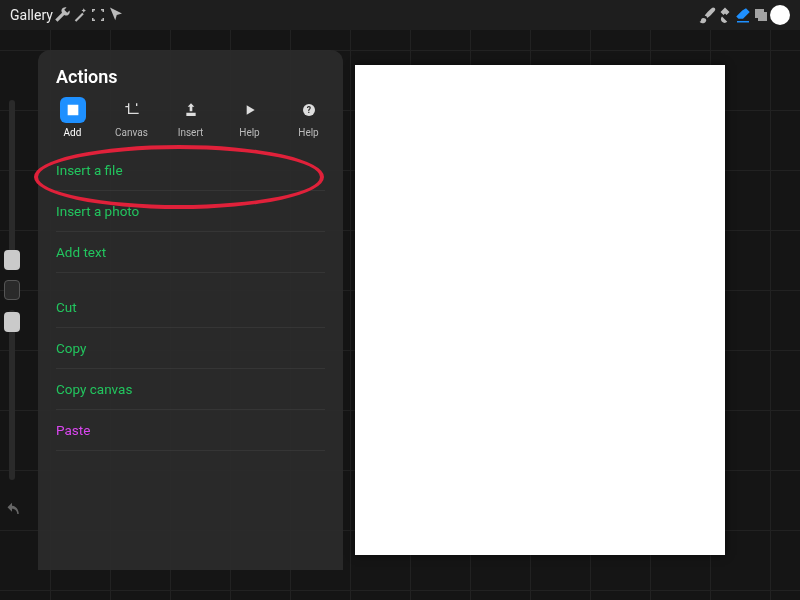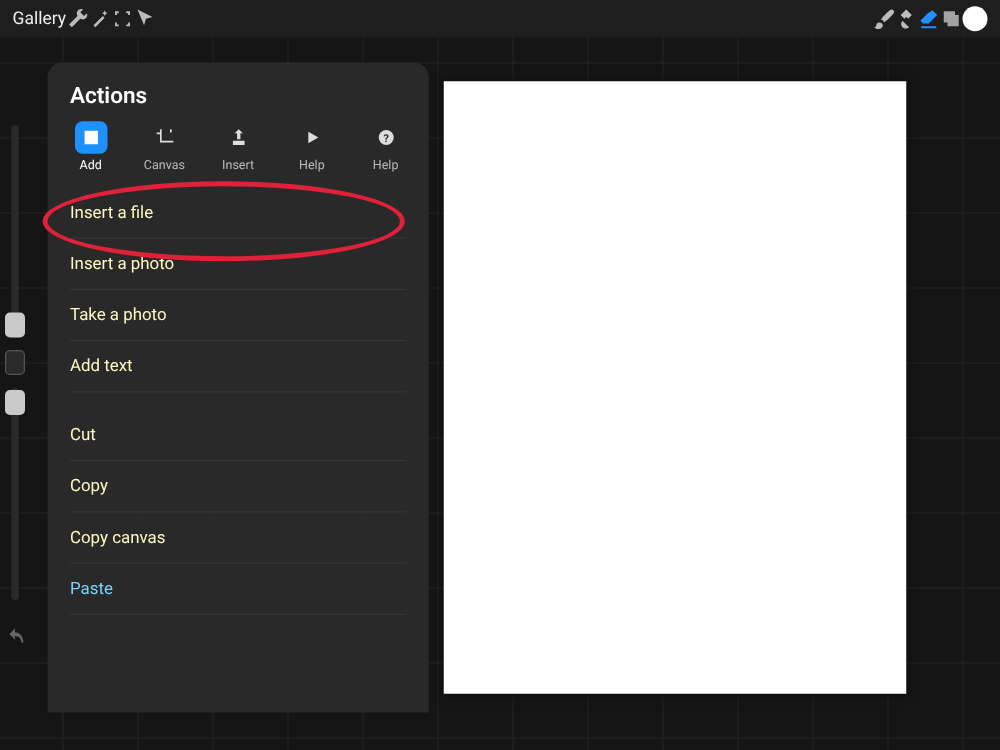--- a/index.html
+++ b/index.html
@@ -65,22 +65,22 @@
   .actions-title { font-size:18px; font-weight:600; color:#fff; padding:16px 18px 8px; }
   .actions-tabs { display:flex; gap:6px; padding:0 8px 10px; }
   .atab { flex:1; display:flex; flex-direction:column; align-items:center; gap:4px; font-size:10px; color:#bbb; padding:2px 0; }
   .atab .icon { width:26px; height:26px; border-radius:6px; display:flex; align-items:center; justify-content:center; }
   .atab.active { color:#fff; }
   .atab.active .icon { background:#1e90ff; }
   .atab svg { width:16px; height:16px; fill:#fff; }
   .atab:not(.active) svg { fill:#ddd; }
 
   .actions-list { padding:0 18px; }
-  .alist-item { font-size:13.5px; color:#fef9c3; padding:12px 0; border-bottom:1px solid rgba(255,255,255,0.06); }
-  .alist-item.disabled { color:#7dd3fc; }
+  .alist-item { font-size:13.5px; color:#22c55e; padding:12px 0; border-bottom:1px solid rgba(255,255,255,0.06); }
+  .alist-item.disabled { color:#d946ef; }
   .alist-gap { height:14px; }
 
   
   .circle-annot {
     position:absolute;
     left:34px; top:145px;
     width:290px; height:64px;
     border:4px solid #e0213a;
     border-radius:50%;
     z-index:30;
@@ -200,21 +200,20 @@
             <text x="12" y="17" text-anchor="middle" font-size="13" fill="#2a2a2a" font-weight="bold">?</text>
           </svg>
         </div>
       <span>Help</span>
     </div>
   </div>
 
   <div class="actions-list">
     <div class="alist-item">Insert a file</div>
     <div class="alist-item">Insert a photo</div>
-    <div class="alist-item">Take a photo</div>
     <div class="alist-item">Add text</div>
     <div class="alist-gap"></div>
     <div class="alist-item">Cut</div>
     <div class="alist-item">Copy</div>
     <div class="alist-item">Copy canvas</div>
     <div class="alist-item disabled">Paste</div>
   </div>
 </div>
 
 <div class="circle-annot"></div>

